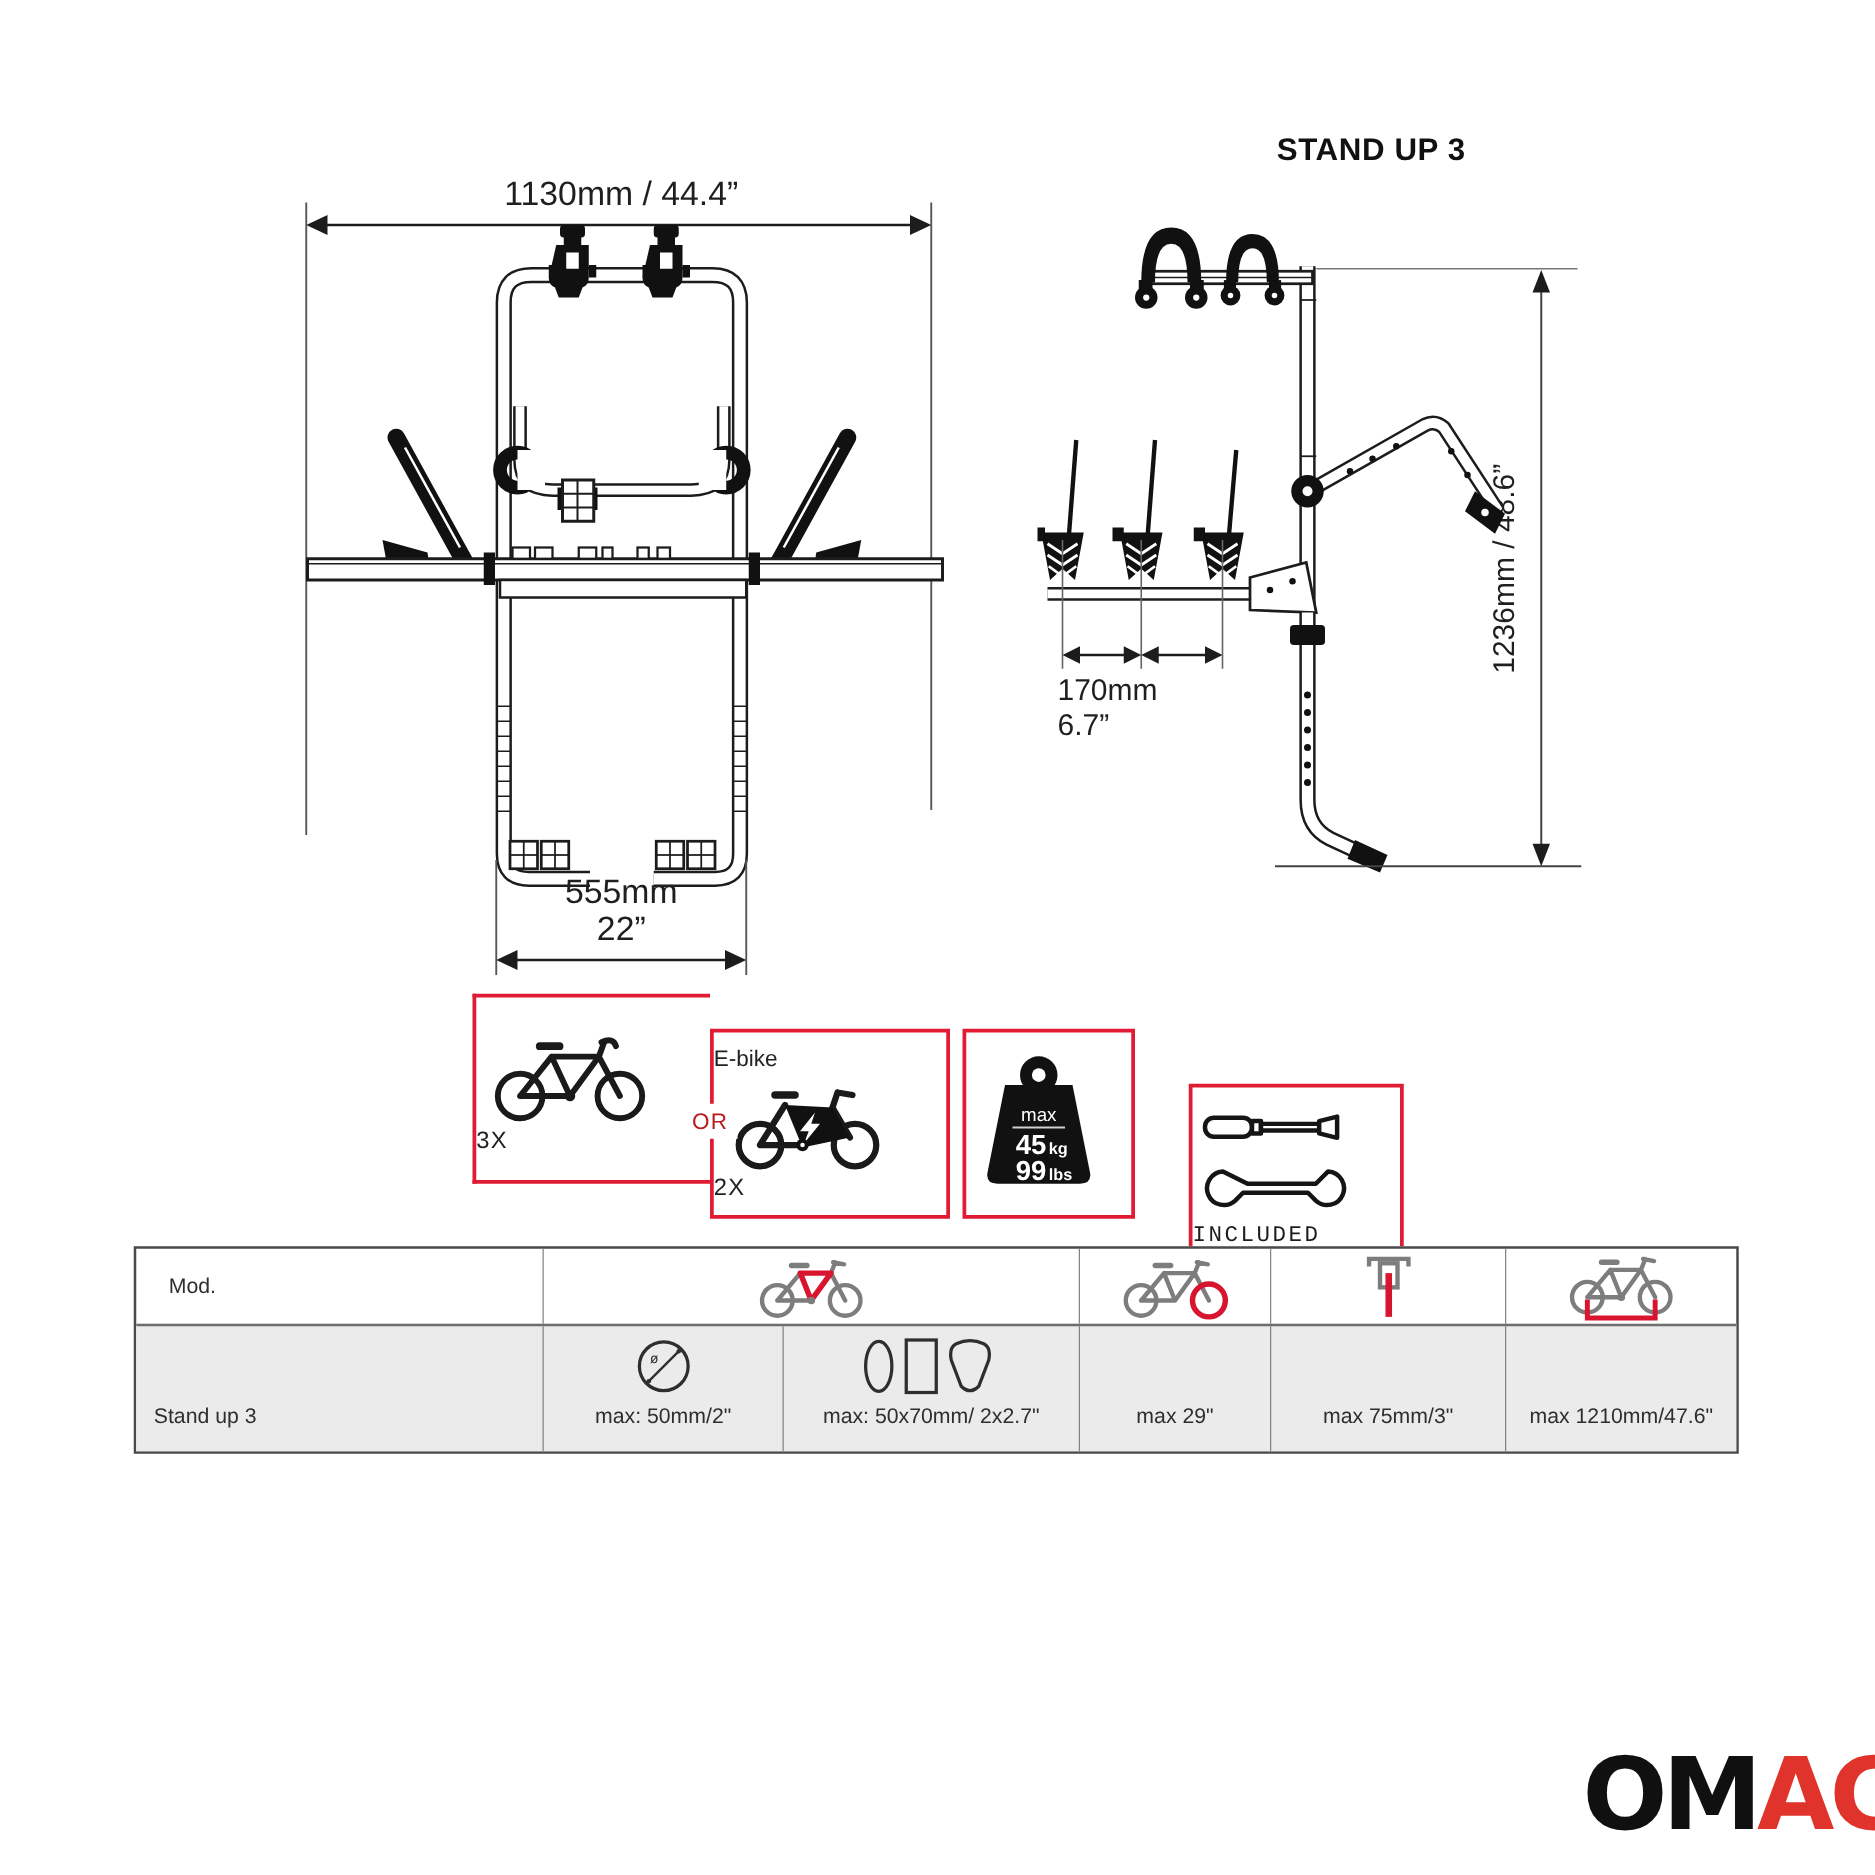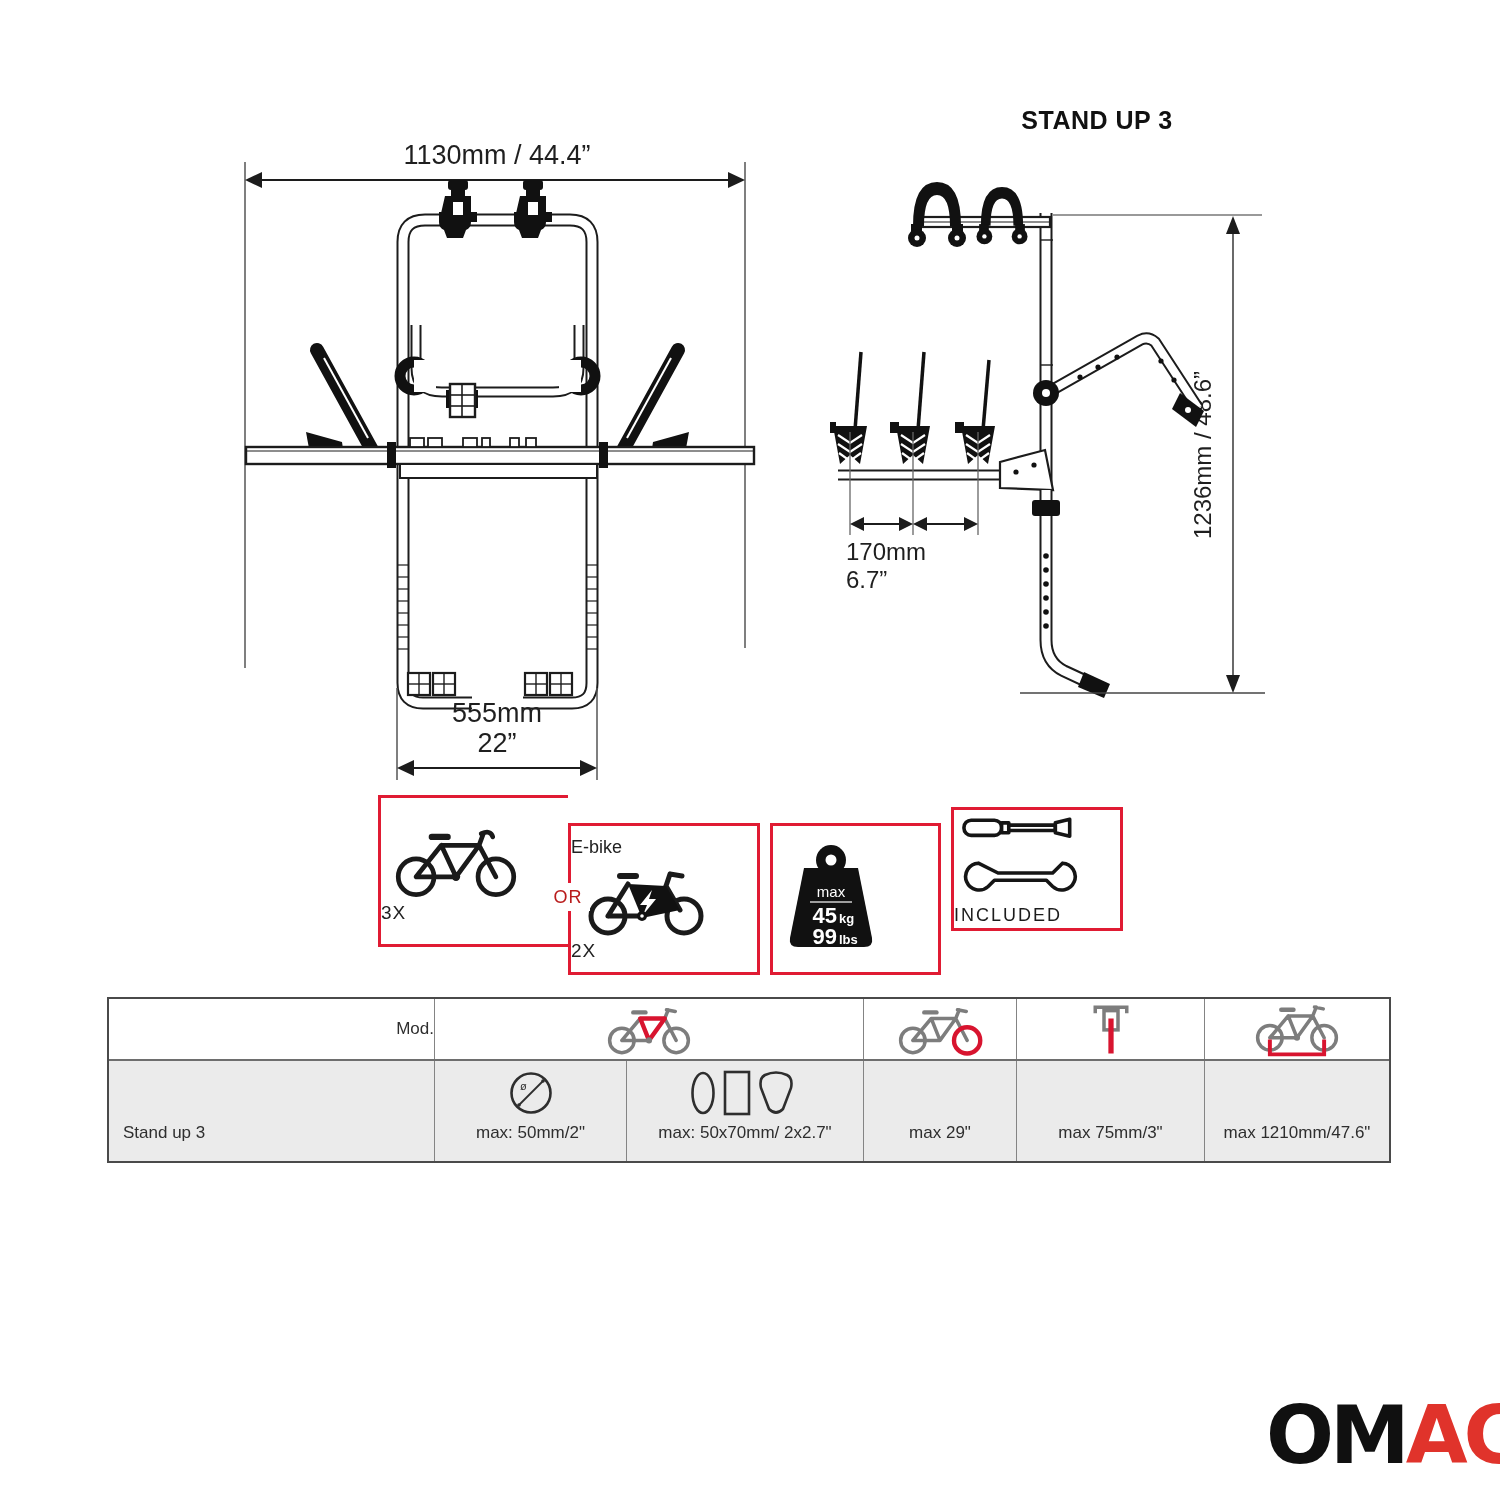--- a/index.html
+++ b/index.html
@@ -27,21 +27,21 @@
   .included-label{font-size:18px;color:#1c1c1c;letter-spacing:2px;margin-top:6px;}
 
   
   .spec-table{left:107px;top:997px;width:1284px;border:2px solid #4a4a4a;box-sizing:border-box;background:#fff;}
   .t-row{display:flex;}
   .t-row.header{height:60px;}
   .t-row.data{height:100px;border-top:2px solid #6e6e6e;background:#ebebeb;}
   .t-cell{box-sizing:border-box;border-right:1px solid #848484;display:flex;flex-direction:column;align-items:center;}
   .t-cell.last{border-right:none;}
   .hcell{justify-content:center;}
-  .hcell.modcell{align-items:flex-end;justify-content:center;padding-left:14px;}
+  .hcell.modcell{align-items:flex-start;justify-content:center;padding-left:26px;}
   .cell-icons{height:56px;margin-top:4px;display:flex;align-items:center;justify-content:center;gap:6px;}
   .cell-text{font-size:17px;color:#2e2e2e;margin-top:2px;text-align:center;}
   .model-cell-text{align-self:flex-start;padding-left:14px;text-align:left;}
   .mod-label{font-size:17px;color:#2e2e2e;}
 
   
   .logo{left:1226px;top:1396px;font-size:80px;font-weight:900;letter-spacing:-4px;
         font-family:"DejaVu Sans","Liberation Sans",sans-serif;line-height:1;margin-left:40px;}
   .logo .om{color:#101010;}
   .logo .ac{color:#e0332b;}
@@ -321,35 +321,35 @@
       </g>
       <polygon points="44,24 82,26 96,50 58,58" fill="#111"></polygon>
       <polygon points="68,30 56,45 63,45 59,55 72,39 65,39" fill="#fff"></polygon>
       <line x1="36" y1="16" x2="52" y2="16" stroke="#1a1a1a" stroke-width="6" stroke-linecap="round"></line>
       <circle cx="58" cy="56" r="5" fill="#111"></circle>
         <circle cx="58" cy="56" r="1.8" fill="#fff"></circle>
     </svg>
     <div class="badge-label">2X</div>
   </div>
 
-  <div class="abs badge" style="left:770px;top:823px;width:171px;height:152px;text-decoration:underline;">
+  <div class="abs badge" style="left:770px;top:823px;width:138px;height:152px;text-decoration:underline;">
     <svg width="116" height="118" viewBox="0 0 116 118">
       <circle cx="58" cy="20" r="15" fill="#111"></circle>
       <circle cx="58" cy="20" r="5.5" fill="#fff"></circle>
       <path d="M31,28 h54 l14,70 q1.5,9 -8,9 h-66 q-9.5,0 -8,-9 Z" fill="#111"></path>
       <text x="58" y="57" text-anchor="middle" font-size="15" fill="#fff">max</text>
       <line x1="37" y1="62" x2="79" y2="62" stroke="#cfcfcf" stroke-width="1.6"></line>
       <text x="64" y="83" text-anchor="end" font-size="22" font-weight="bold" fill="#fff">45</text>
       <text x="66" y="83" font-size="13" font-weight="bold" fill="#fff">kg</text>
       <text x="64" y="104" text-anchor="end" font-size="22" font-weight="bold" fill="#fff">99</text>
       <text x="66" y="104" font-size="13" font-weight="bold" fill="#fff">lbs</text>
     </svg>
   </div>
 
-  <div class="abs badge" style="left:951px;top:807px;width:172px;height:124px;">
+  <div class="abs badge" style="left:951px;top:867px;width:172px;height:152px;font-family:Liberation Mono, monospace;">
     <svg width="140" height="86" viewBox="0 0 150 96">
       <g fill="#fff" stroke="#151515" stroke-width="4" stroke-linejoin="round">
         <rect x="8" y="8" width="42" height="17" rx="8"></rect>
         <rect x="50" y="11" width="8" height="11"></rect>
         <rect x="58" y="13.5" width="52" height="6"></rect>
         <path d="M110,11 L126,7 L126,26 L110,22 Z"></path>
         <path d="M24,56 a15,15 0 1 0 11,26 l7,-7 h58 l7,7 a15,15 0 1 0 11,-26 l-11,11 h-61 Z"></path>
       </g>
     </svg>
     <div class="included-label">INCLUDED</div>

